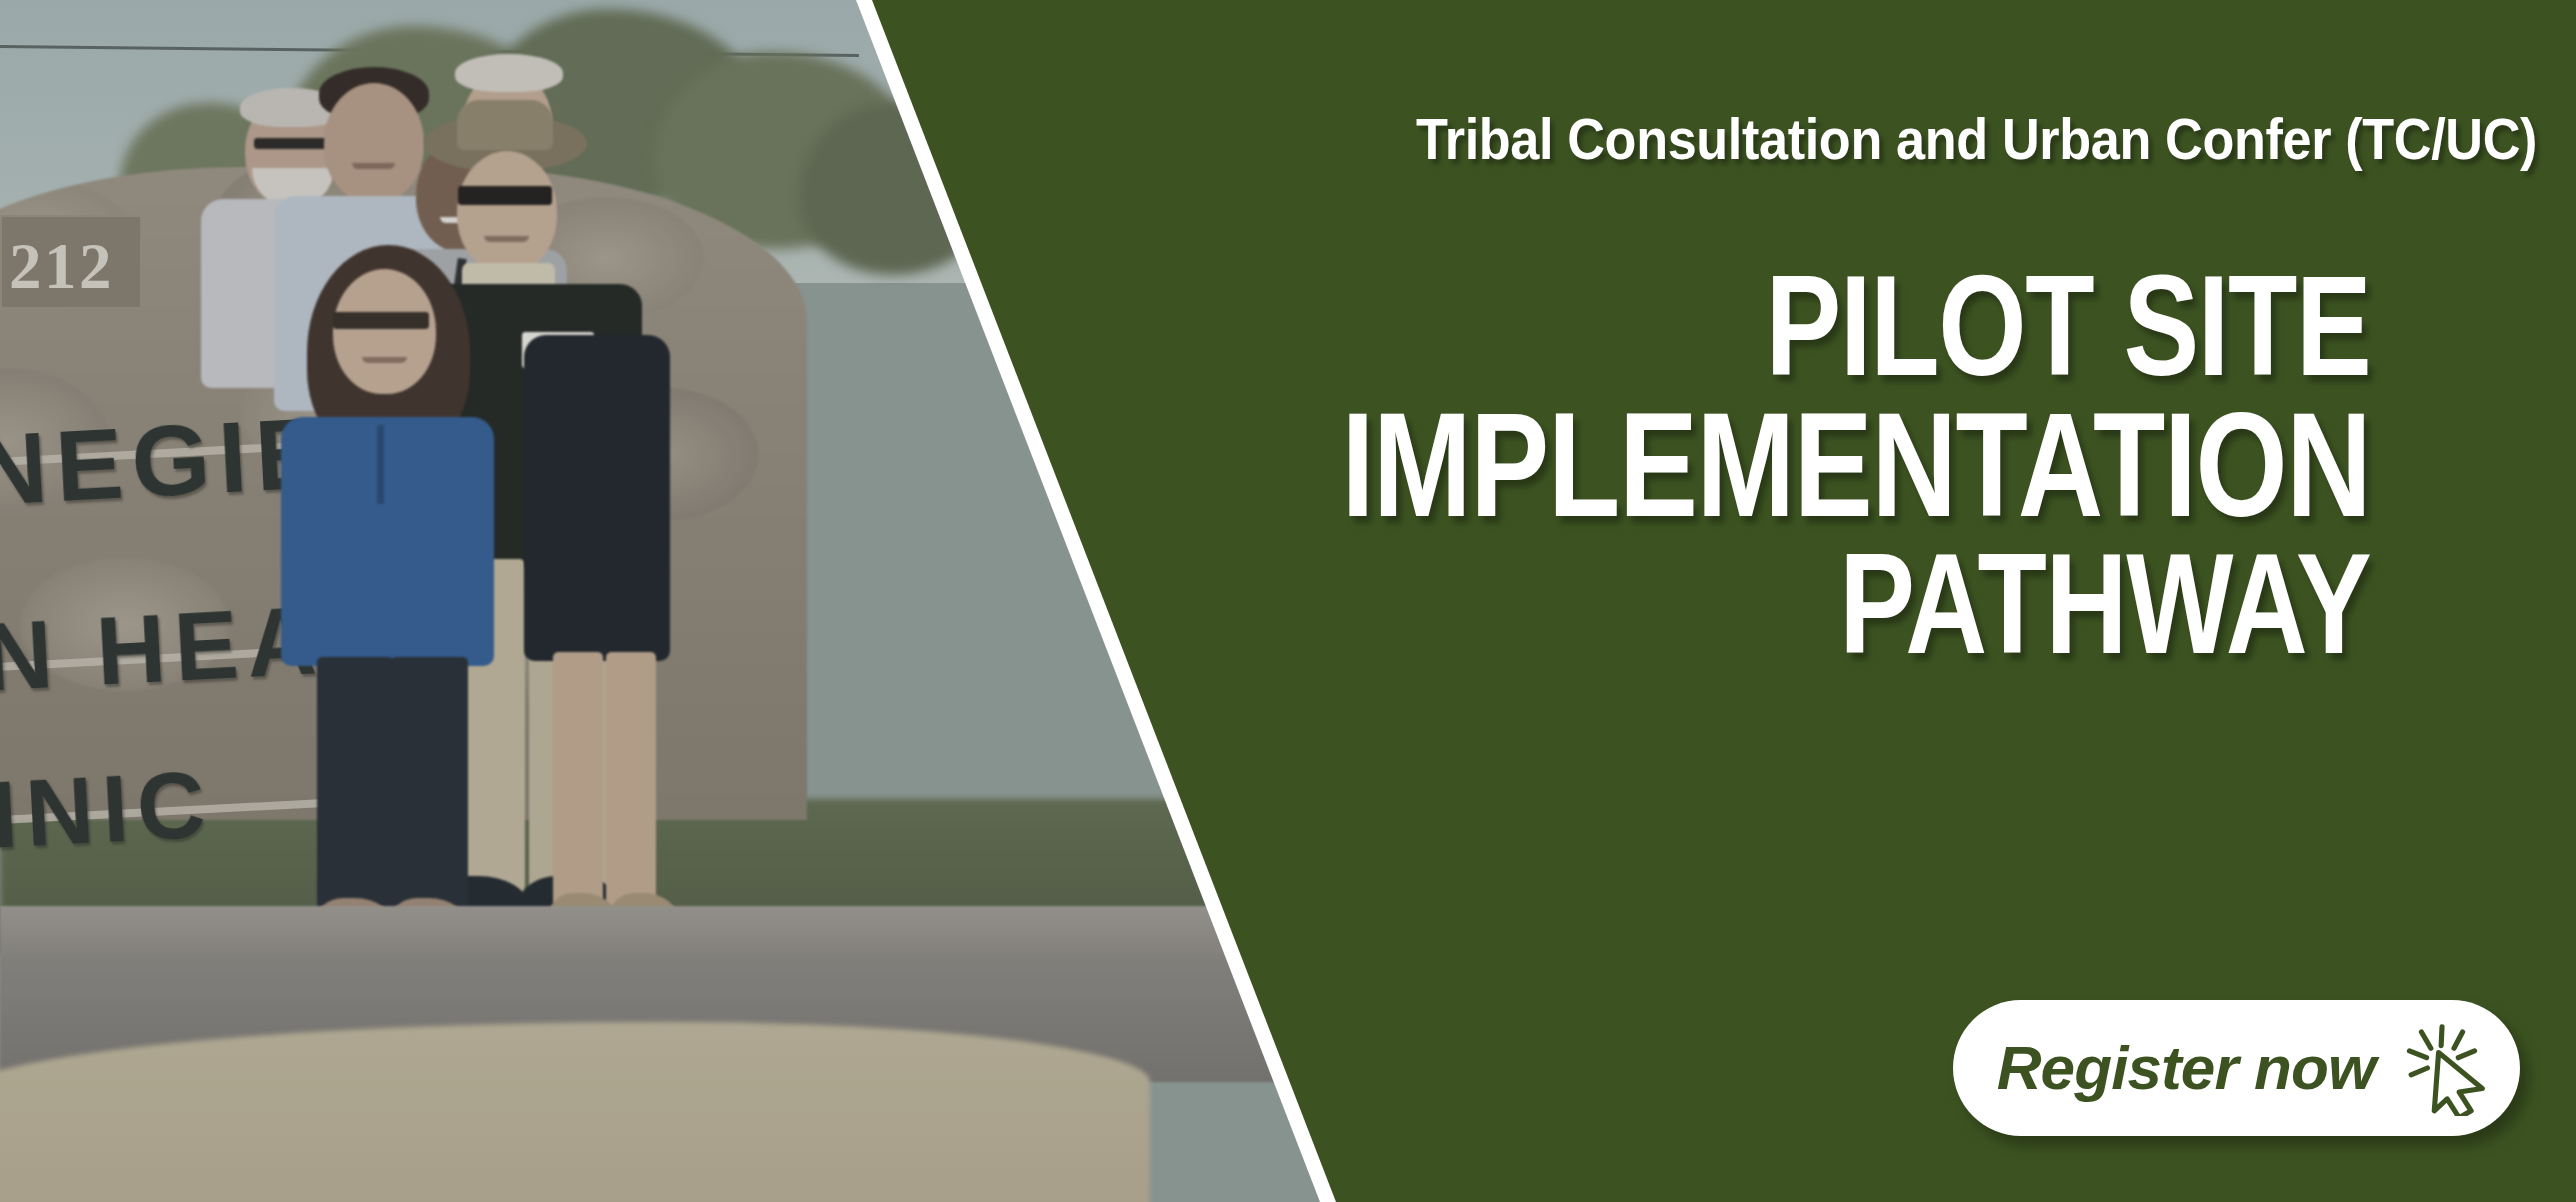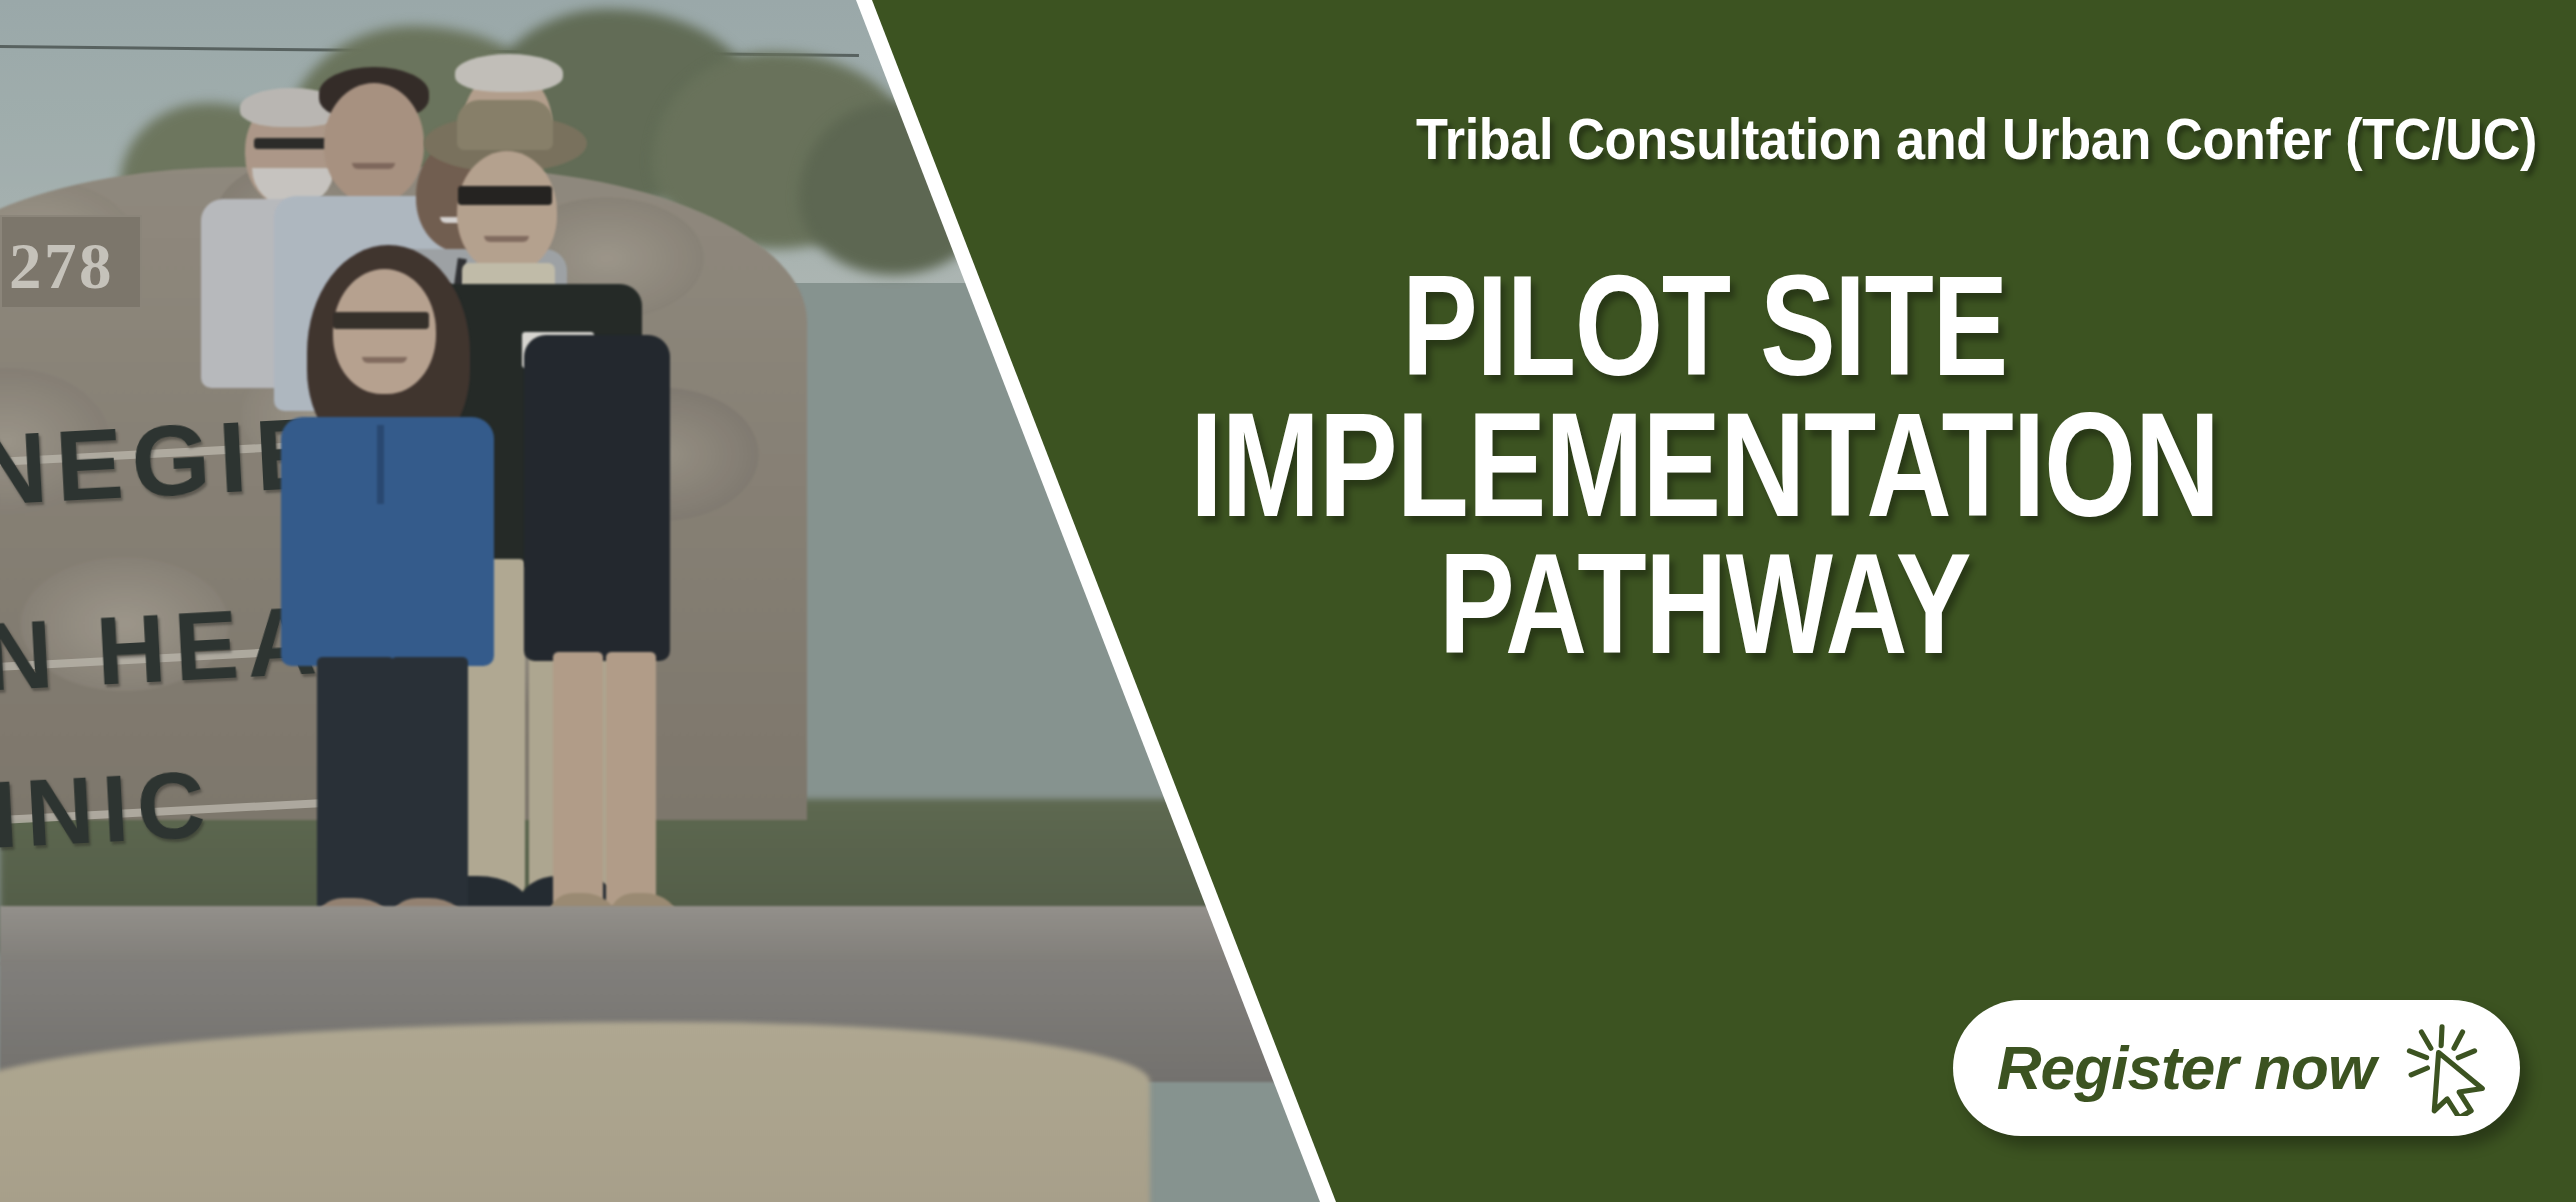--- a/index.html
+++ b/index.html
@@ -181,21 +181,21 @@
     letter-spacing: -0.4px;
     transform: scaleX(0.90);
     transform-origin: right center;
     text-shadow: 4.3px 5.2px 6px rgba(0,0,0,.35);
     white-space: nowrap;
   }
 
   .title-block {
     position: absolute;
     left: 0; right: 39px; top: 258px;
-    text-align: center;
+    text-align: right;
   }
   .title-line {
     display: block;
     color: #ffffff;
     font-family: "Liberation Sans Narrow", "Liberation Sans", sans-serif;
     font-weight: 700;
     font-size: 142px;
     line-height: 0.96;
     letter-spacing: -1.7px;
     transform: scaleX(0.80);
@@ -267,21 +267,21 @@
       <div class="tree t2"></div>
       <div class="tree t3"></div>
       <div class="tree t4"></div>
       <div class="tree t5"></div>
 
       <div class="grass"></div>
 
       <div class="monument"></div>
 
       <div class="plaque-212">
-        <span>278</span>
+        <span>212</span>
       </div>
 
       <div class="sign-line l1"></div>
       <div class="sign-line l2"></div>
       <div class="sign-line l3"></div>
 
       <div class="sign-text r1">NEGIE</div>
       <div class="sign-text r2">N HEAL</div>
       <div class="sign-text r3">INIC</div>
 

